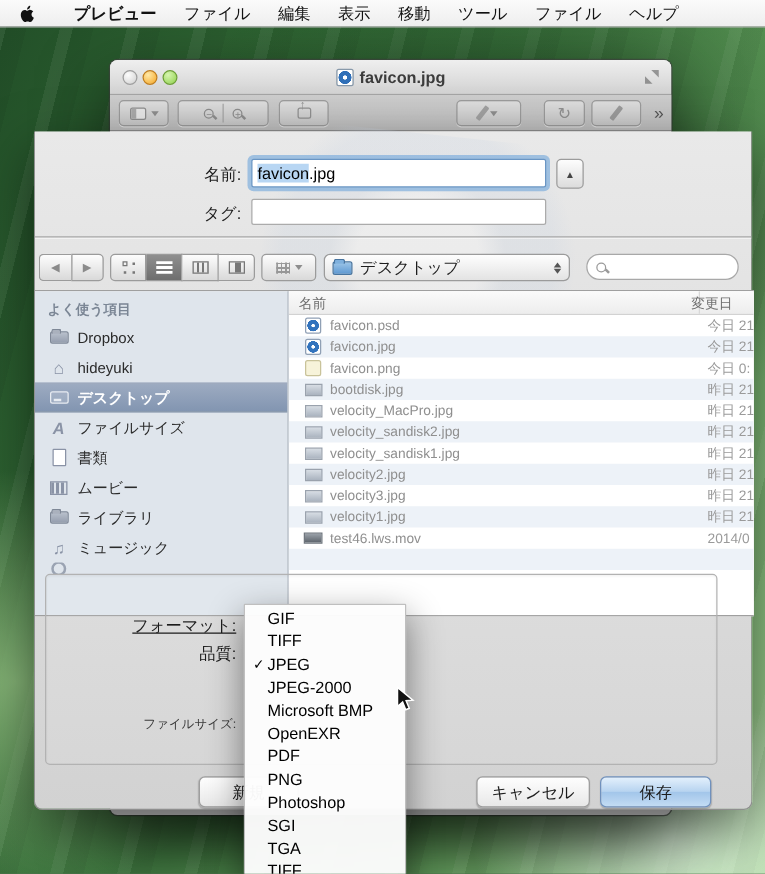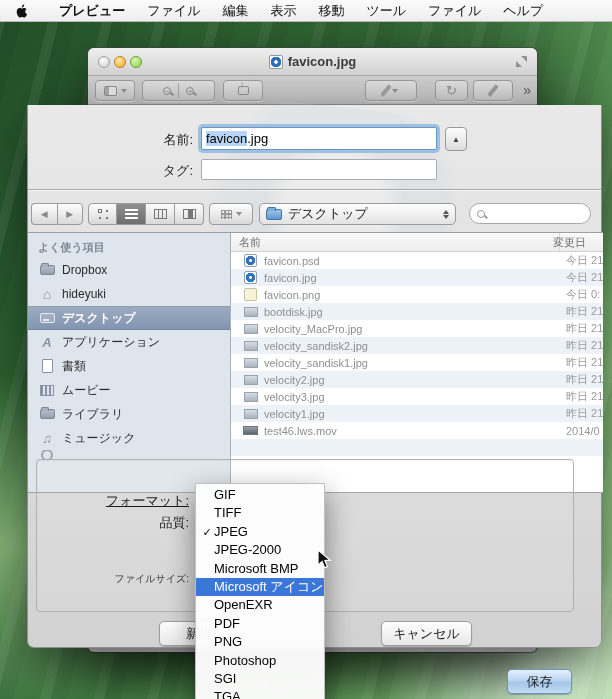--- a/index.html
+++ b/index.html
@@ -165,22 +165,22 @@
     border:1px solid #b2b2b2; border-radius:4px; background:rgba(255,255,255,.08);
     box-shadow:inset 0 1px 2px rgba(0,0,0,.06); }
   .chk { position:absolute; left:6px; top:523px; display:flex; align-items:center; font-size:13px; color:#1c1c1c; }
   .chk .box { width:14px; height:14px; background:#fff; border:1px solid #9a9a9a; border-radius:3px; margin-right:6px;
     box-shadow:inset 0 1px 2px rgba(0,0,0,.15); }
   .btn { position:absolute; top:516px; height:25px; border:1px solid #9e9e9e; border-radius:5px;
     background:linear-gradient(#fefefe,#e8e8e8); font-size:13px; color:#1c1c1c;
     display:flex; align-items:center; justify-content:center; box-shadow:0 1px 1px rgba(0,0,0,.2); }
   .btn.new    { left:131px; width:80px; }
   .btn.cancel { left:353px; width:91px; }
-  .btn.save   { left:479px; width:65px; border:1px solid #7091bd;
-    background:linear-gradient(#e3f0fc,#b8d4f0 48%,#a3c6ea 52%,#c3dcf4);margin-top:48px; }
+  .btn.save   { left:452px; width:89px; border:1px solid #7091bd;
+    background:linear-gradient(#e3f0fc,#b8d4f0 48%,#a3c6ea 52%,#c3dcf4); }
 
   
   .popmenu { position:absolute; left:195px; top:471px; width:130px; height:242px; z-index:10;
     background:rgba(253,253,253,.97); border:1px solid rgba(150,150,150,.6); border-radius:1px 1px 6px 6px;
     box-shadow:0 10px 28px rgba(0,0,0,.45); padding-top:2px;margin-top:12px; }
   .pitem { height:18.4px; line-height:18.4px; font-size:13px; color:#000; padding-left:18px; position:relative; white-space:nowrap; }
   .pitem .chkmark { position:absolute; left:4px; width:14px; text-align:center; font-size:11px; }
   .pitem.hl { background:#3b77d8; color:#fff; }
 
   
@@ -318,21 +318,21 @@
       <div class="srow selected">
         <span class="sic">
             <span class="desk-g"></span>
           </span>
         <span>デスクトップ</span>
       </div>
       <div class="srow">
         <span class="sic">
             <span class="apps-g">A</span>
           </span>
-        <span>アプリケーション</span>
+        <span>ファイルサイズ</span>
       </div>
       <div class="srow">
         <span class="sic">
             <span class="doc-g"></span>
           </span>
         <span>書類</span>
       </div>
       <div class="srow">
         <span class="sic">
             <span class="mov-g"></span>
@@ -462,21 +462,20 @@
 
 <div class="popmenu">
   <div class="pitem"><span>GIF</span></div>
   <div class="pitem"><span>TIFF</span></div>
   <div class="pitem">
     <span class="chkmark">✓</span>
     <span>JPEG</span>
   </div>
   <div class="pitem"><span>JPEG-2000</span></div>
   <div class="pitem"><span>Microsoft BMP</span></div>
-  <div class="pitem hl"><span>Microsoft アイコン</span></div>
   <div class="pitem"><span>OpenEXR</span></div>
   <div class="pitem"><span>PDF</span></div>
   <div class="pitem"><span>PNG</span></div>
   <div class="pitem"><span>Photoshop</span></div>
   <div class="pitem"><span>SGI</span></div>
   <div class="pitem"><span>TGA</span></div>
   <div class="pitem"><span>TIFF</span></div>
 </div>
 
 <svg class="cursor" width="15" height="21" viewBox="0 0 15 21">

